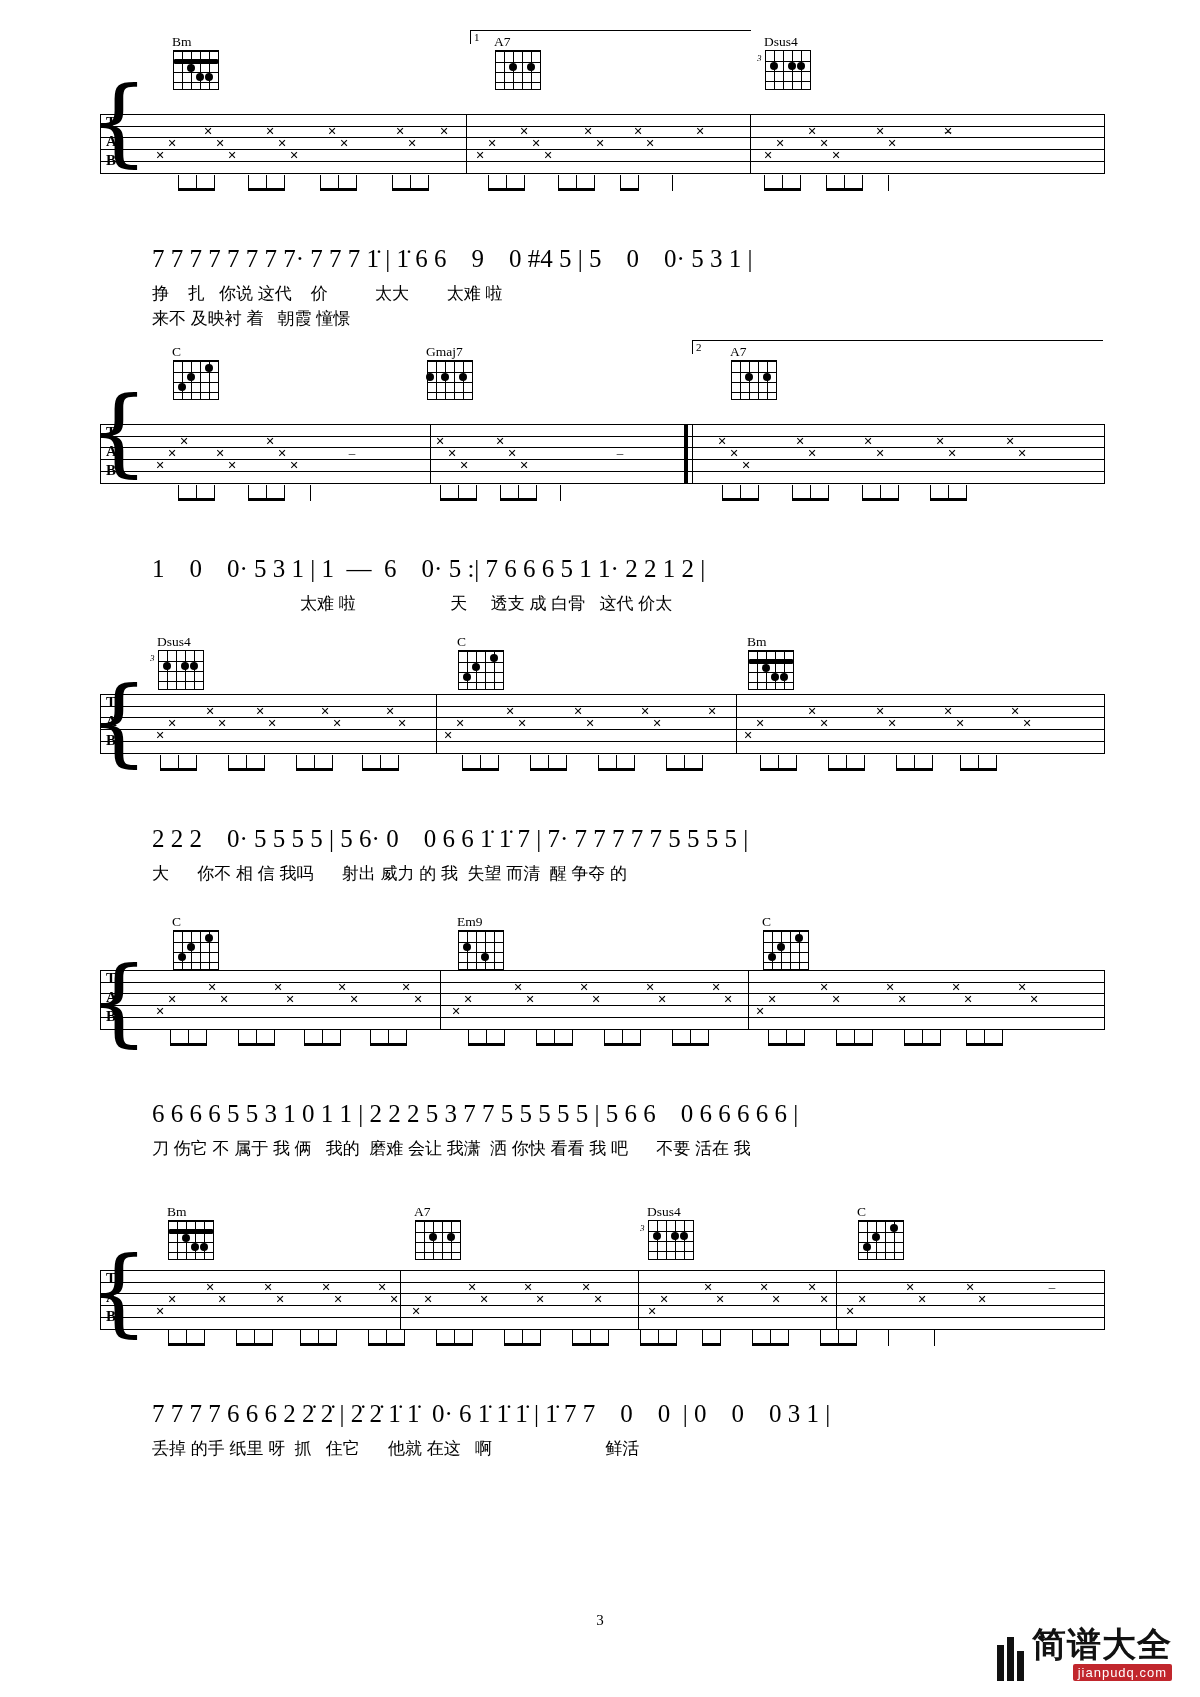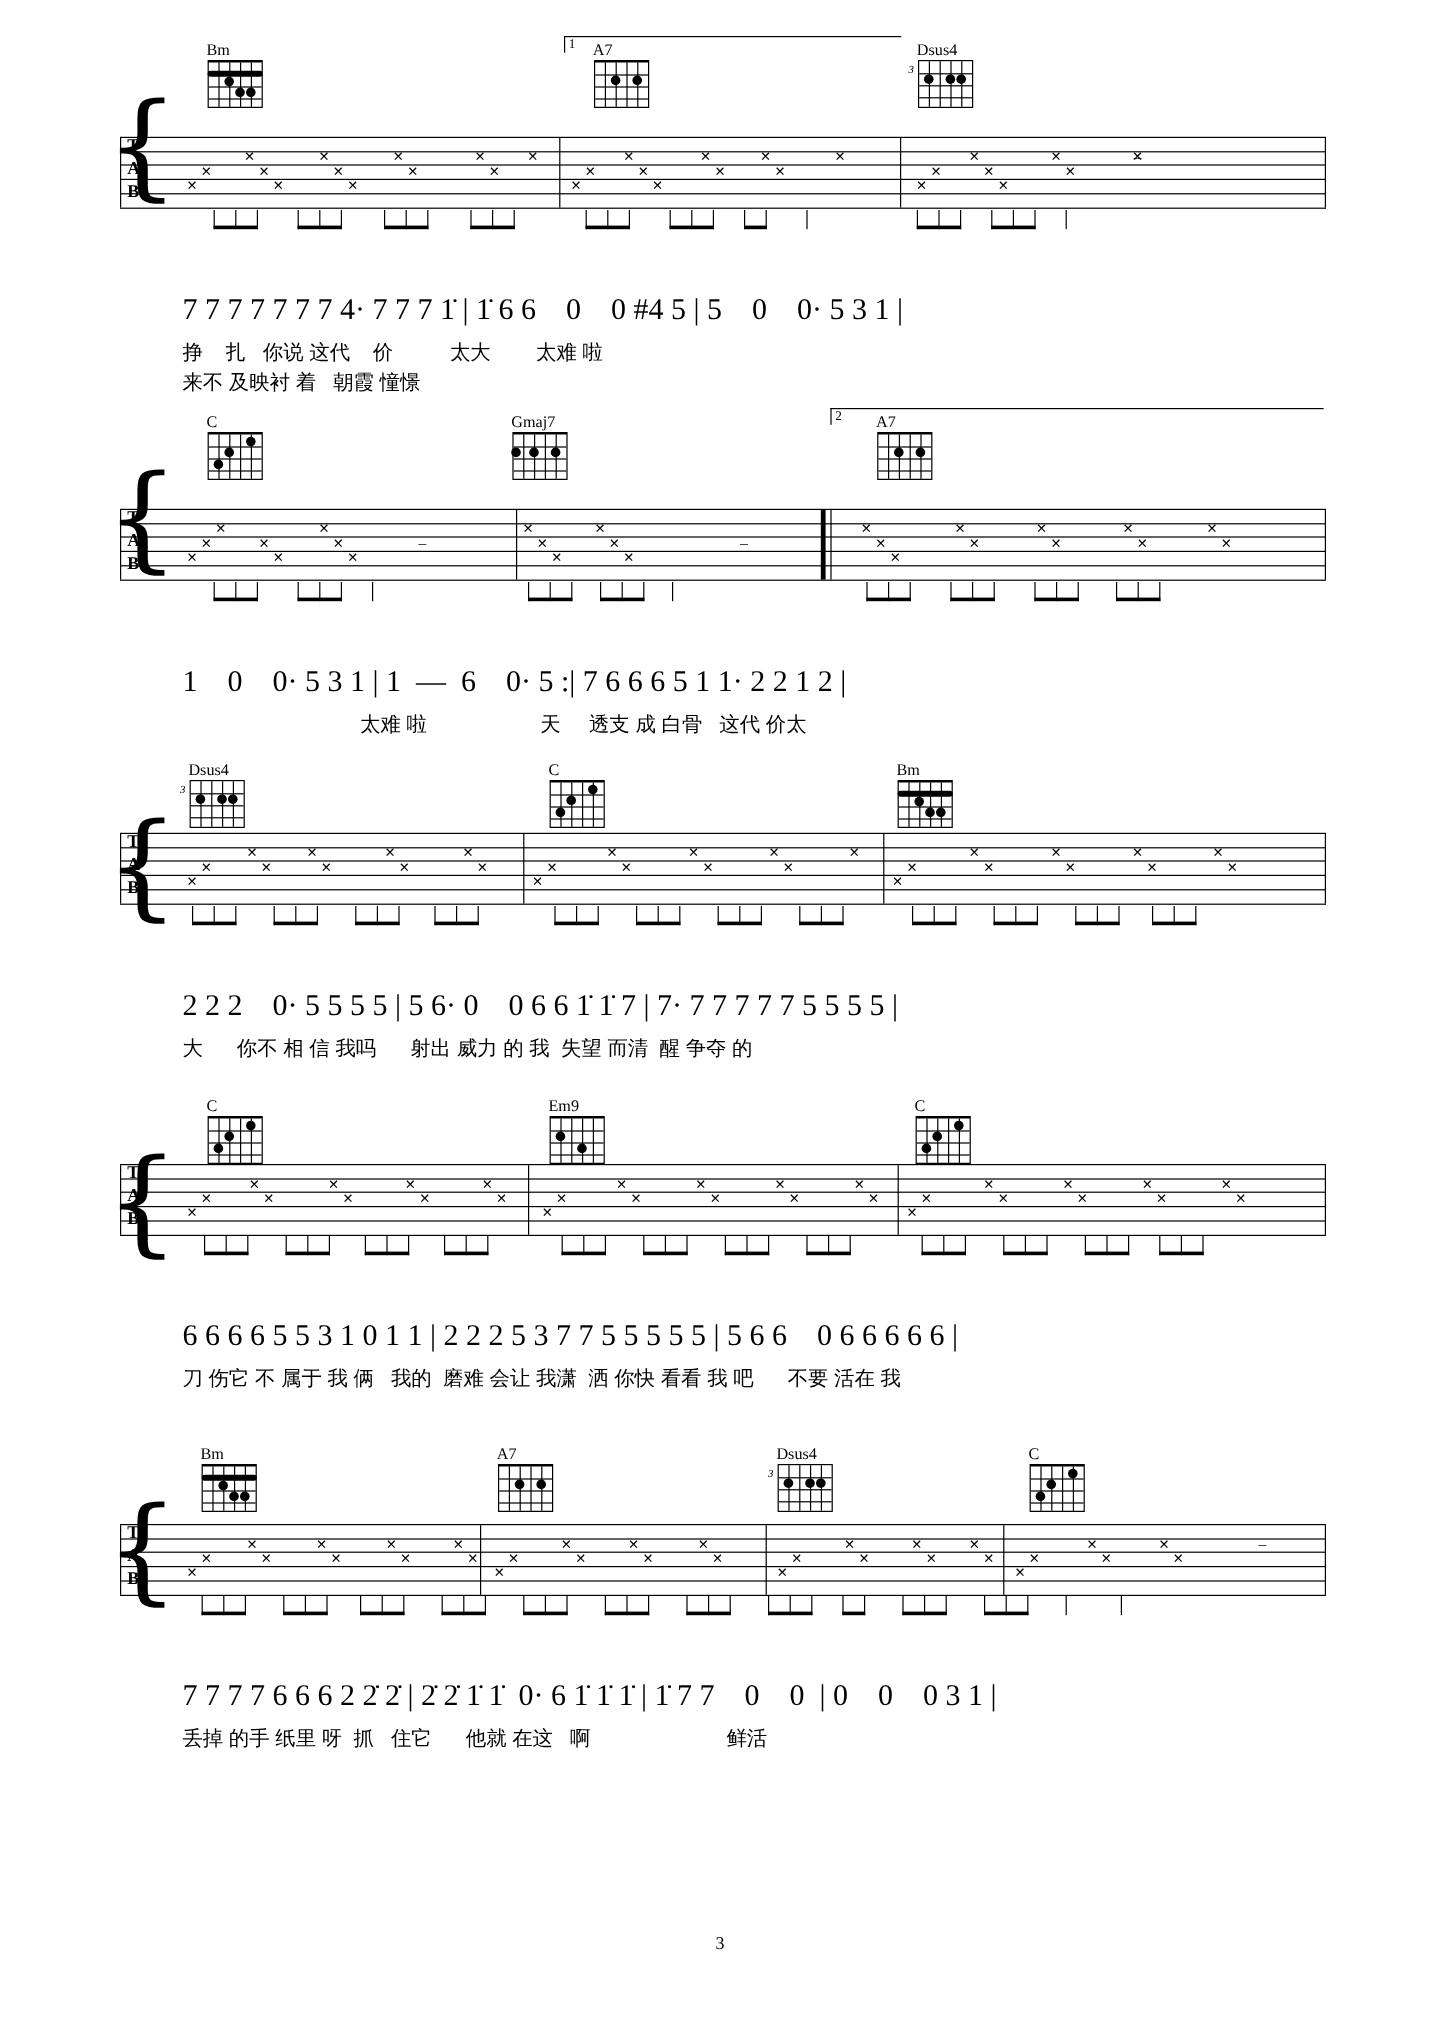--- a/index.html
+++ b/index.html
@@ -198,21 +198,21 @@
         <div class="stem" style="left:782px;top:175px;height:16px"></div>
         <div class="stem" style="left:800px;top:175px;height:16px"></div>
       <div class="beam" style="left:764px;top:188px;width:37px"></div>
       <div class="stem" style="left:826px;top:175px;height:16px"></div>
         <div class="stem" style="left:844px;top:175px;height:16px"></div>
         <div class="stem" style="left:862px;top:175px;height:16px"></div>
       <div class="beam" style="left:826px;top:188px;width:37px"></div>
       <div class="stem" style="left:888px;top:175px;height:16px"></div>
     </div>
 
-    <div class="numrow" style="left:152px;top:245px;">7 7 7 7 7 7 7 4· 7 7 7 1̇ | 1̇ 6 6    0    0 #4 5 | 5    0    0· 5 3 1 |</div>
+    <div class="numrow" style="left:152px;top:245px;">7 7 7 7 7 7 7 7· 7 7 7 1̇ | 1̇ 6 6    9    0 #4 5 | 5    0    0· 5 3 1 |</div>
     <div class="lyrrow" style="left:152px;top:282px;">挣    扎   你说 这代    价          太大        太难 啦</div>
     <div class="lyrrow" style="left:152px;top:307px;">来不 及映衬 着   朝霞 憧憬</div>
   </div>
 
   <div class="system" style="top:330px;">
 
     <div class="ending" style="left:692px;top:10px;width:410px;">
       <span>2</span>
     </div>
 
@@ -822,14 +822,25 @@
       <div class="stem" style="left:888px;top:140px;height:16px"></div>
       <div class="stem" style="left:934px;top:140px;height:16px"></div>
     </div>
 
     <div class="numrow" style="left:152px;top:210px;">7 7 7 7 6 6 6 2 2̇ 2̇ | 2̇ 2̇ 1̇ 1̇  0· 6 1̇ 1̇ 1̇ | 1̇ 7 7    0    0  | 0    0    0 3 1 |</div>
     <div class="lyrrow" style="left:152px;top:247px;">丢掉 的手 纸里 呀  抓   住它      他就 在这   啊                        鲜活</div>
   </div>
 
   <div class="pagenum" style="top:1612px;">3</div>
 
+  <div class="logo">
+    <div class="bars">
+      <i style="height:36px"></i>
+        <i style="height:44px"></i>
+        <i style="height:30px"></i>
+    </div>
+    <div class="logorow">
+      <div class="txt">简谱大全</div>
+      <div class="sub">jianpudq.com</div>
+    </div>
+  </div>
 
 </div>
 
 </body></html>

